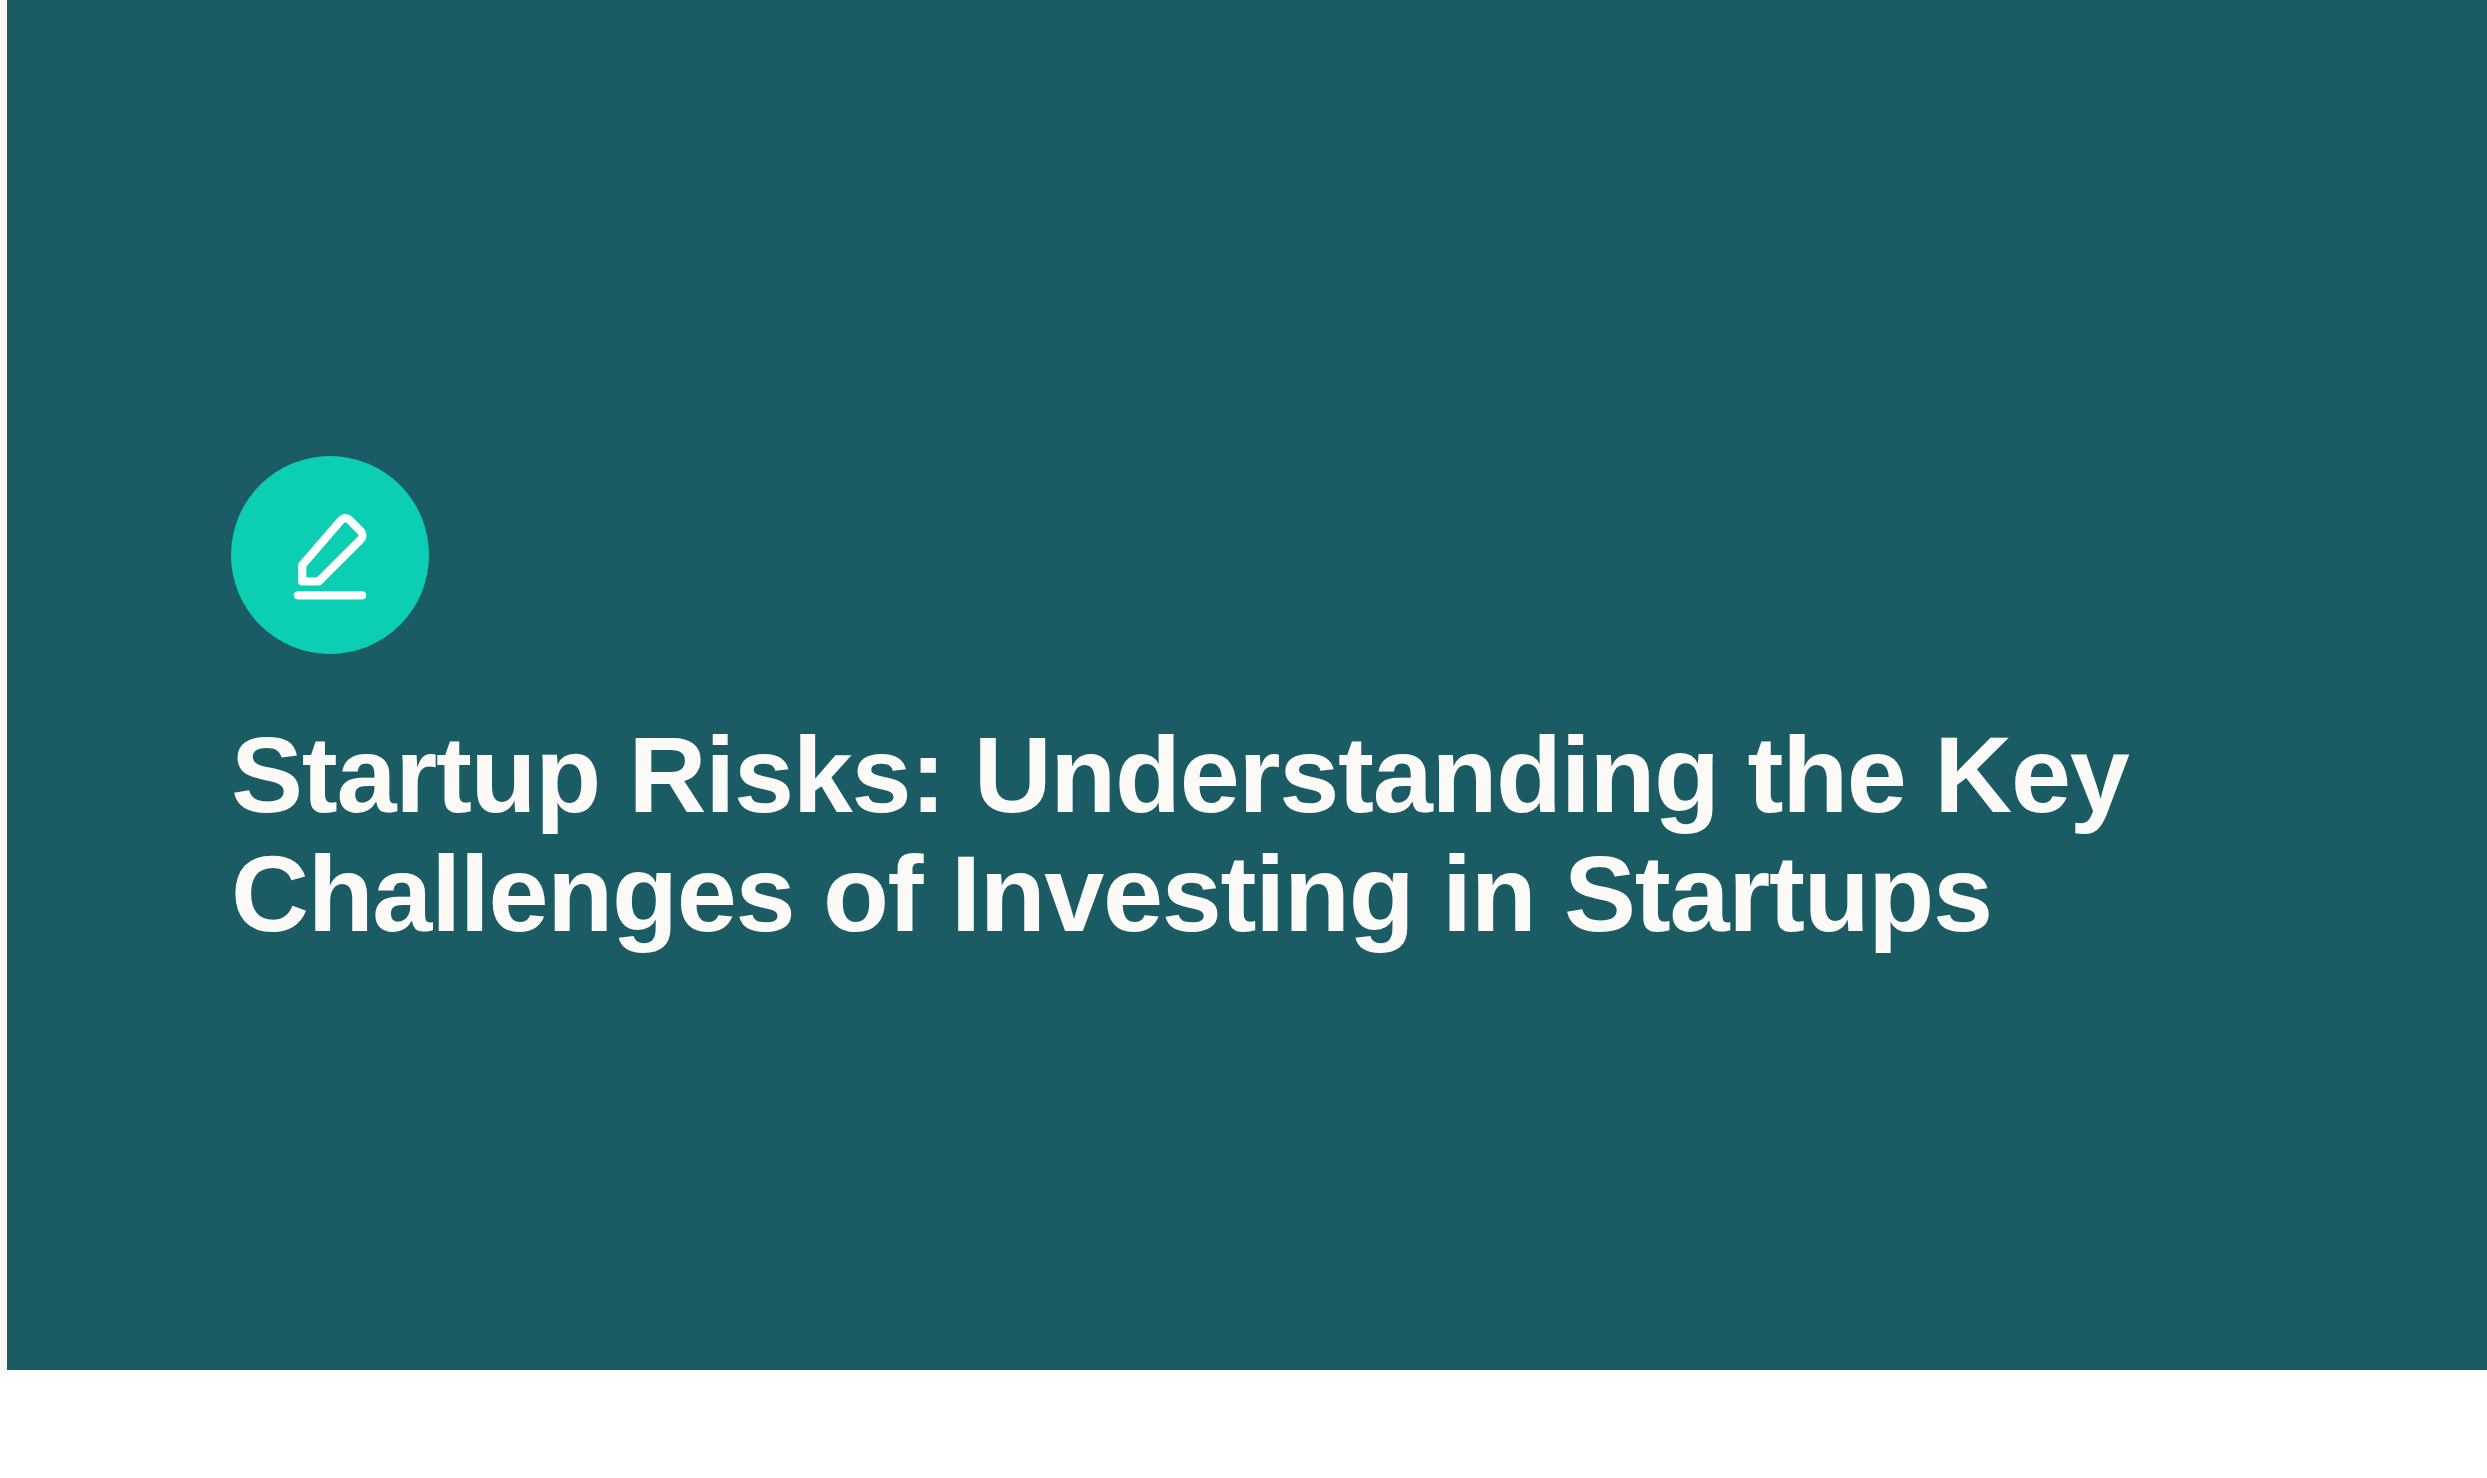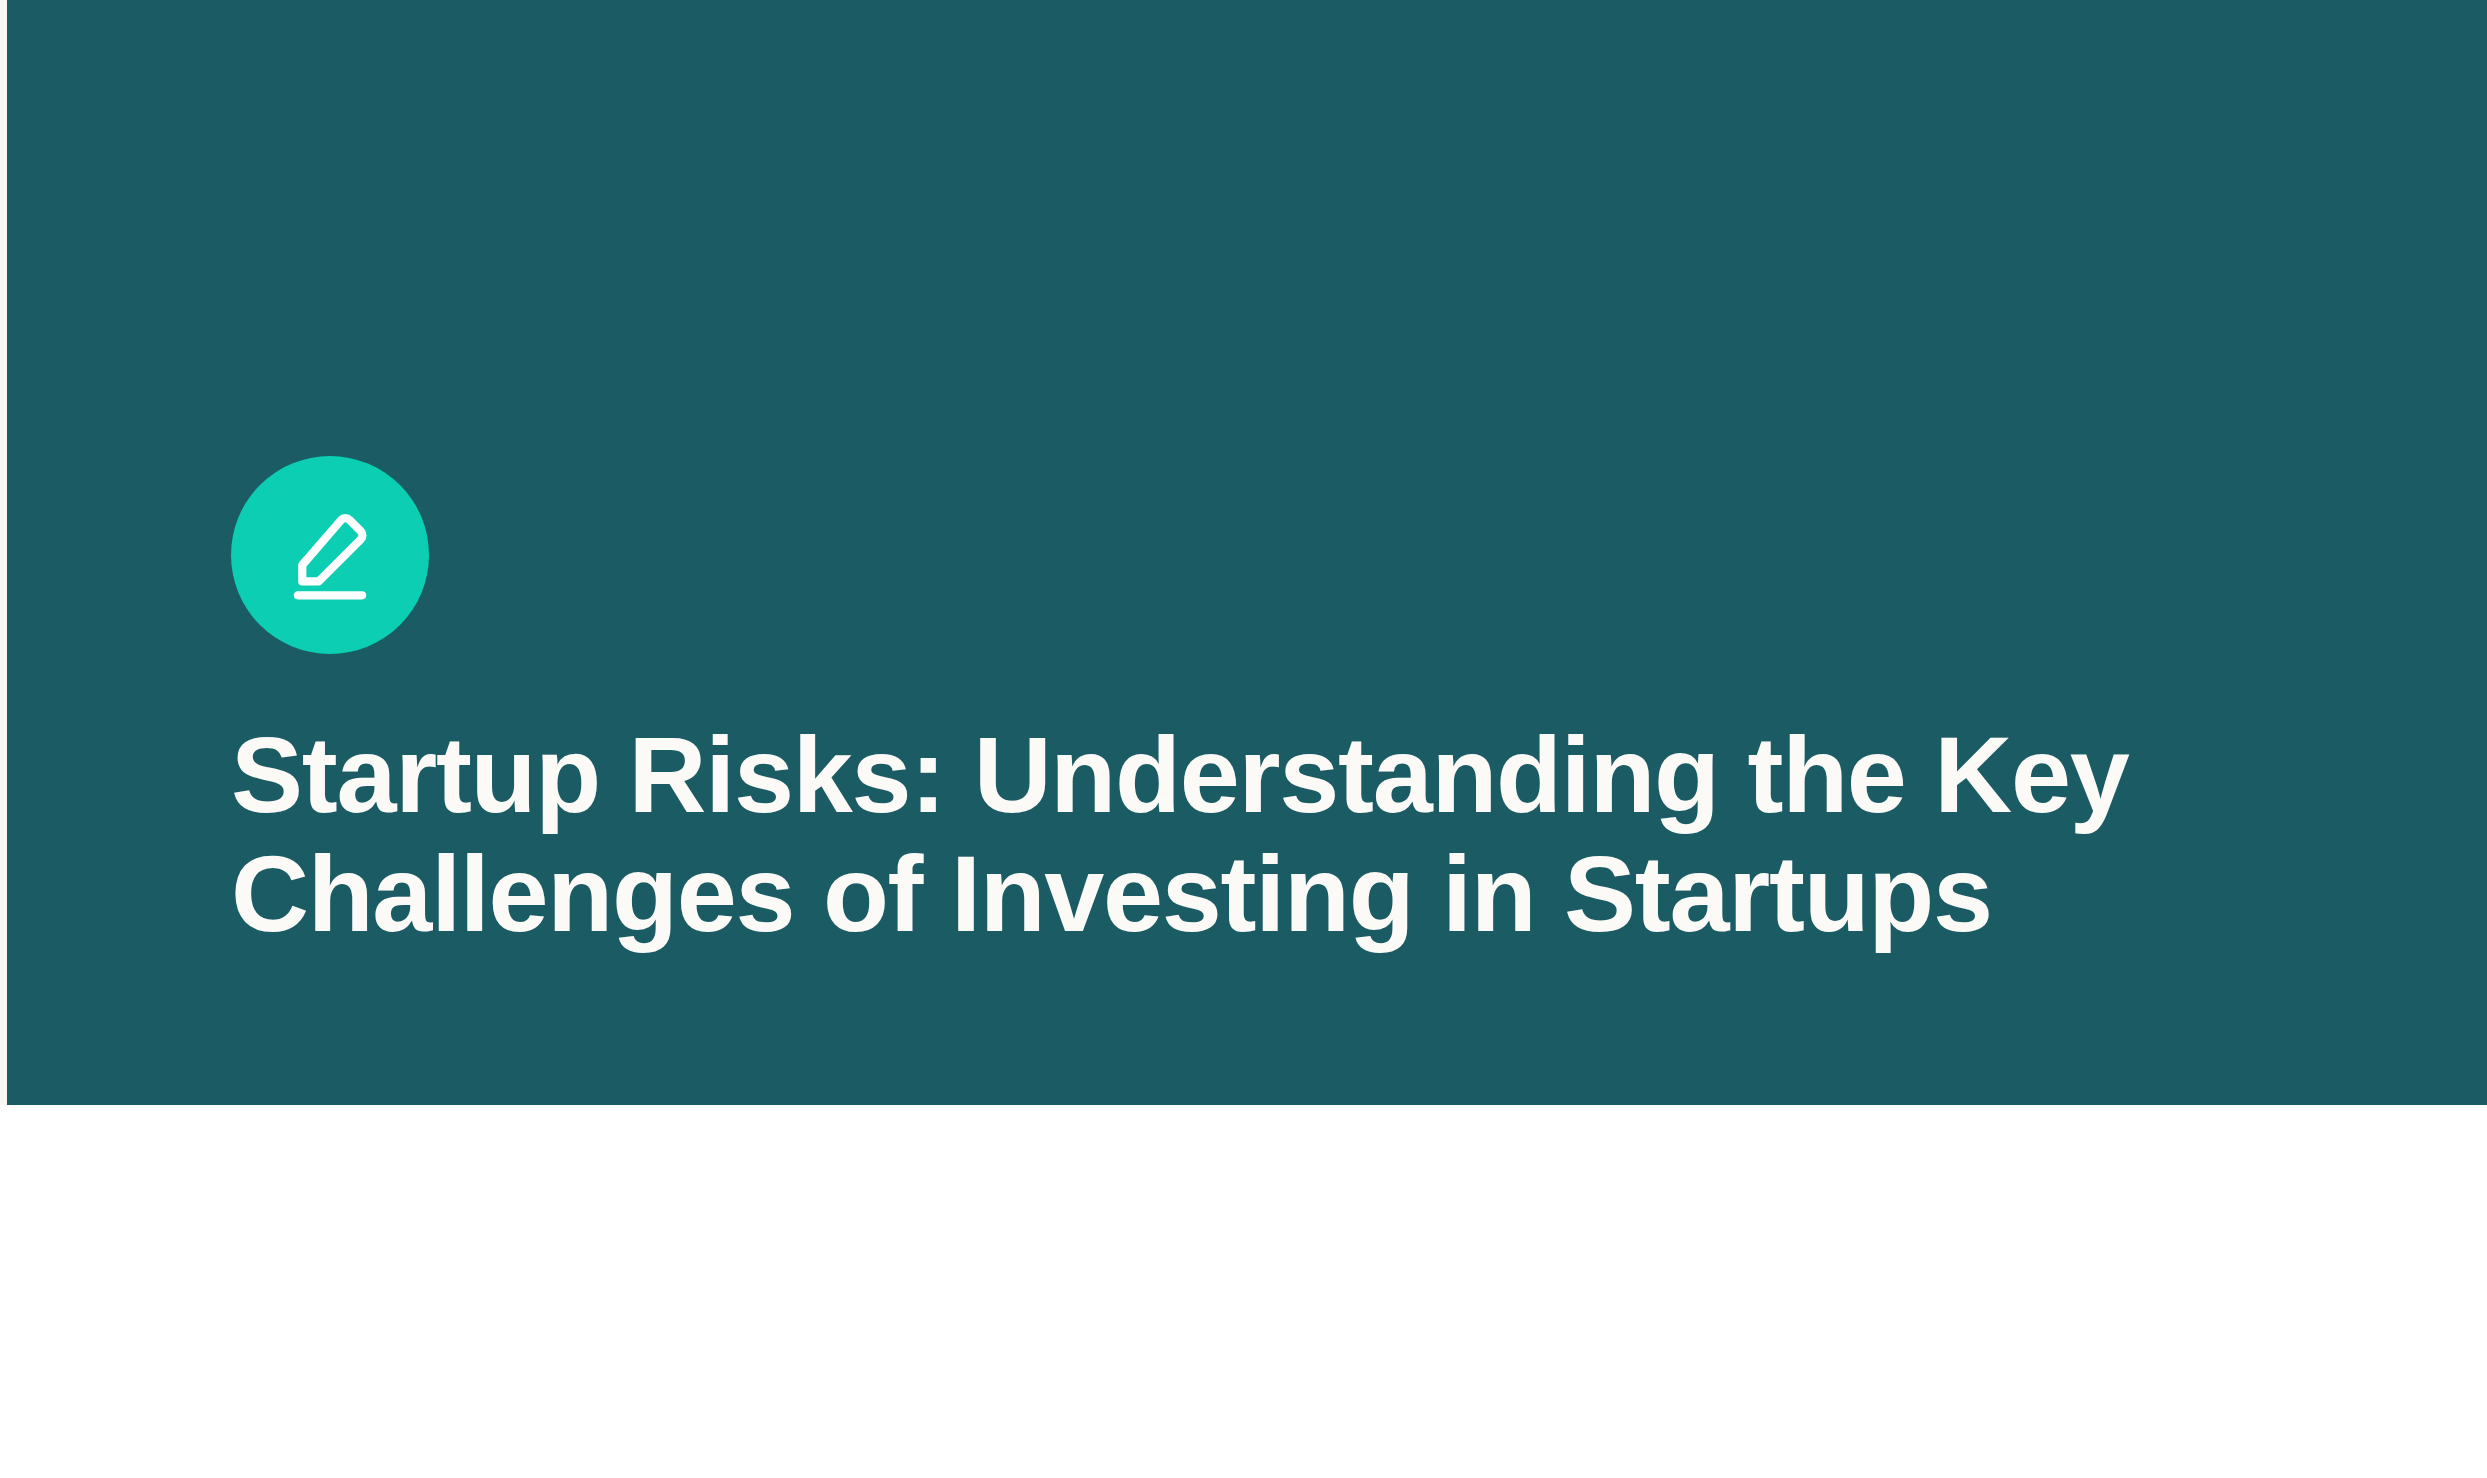--- a/index.html
+++ b/index.html
@@ -10,21 +10,21 @@
   body {
     width: 2487px;
     height: 1479px;
     overflow: hidden;
     font-family: "Liberation Sans", sans-serif;
   }
 
   .slide {
     position: relative;
     width: 2487px;
-    height: 1105px;
+    height: 1370px;
     background: #1A5B64;
     box-sizing: border-box;
     overflow: hidden;
   }
 
   
   .edge-strip {
     position: absolute;
     left: 0;
     top: 0;

